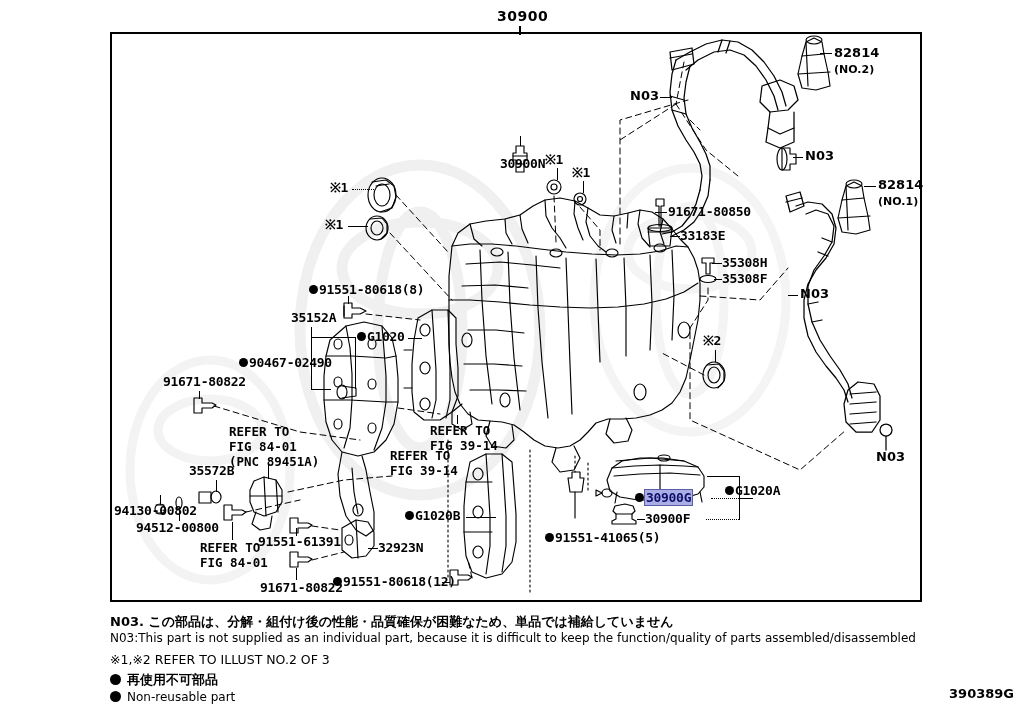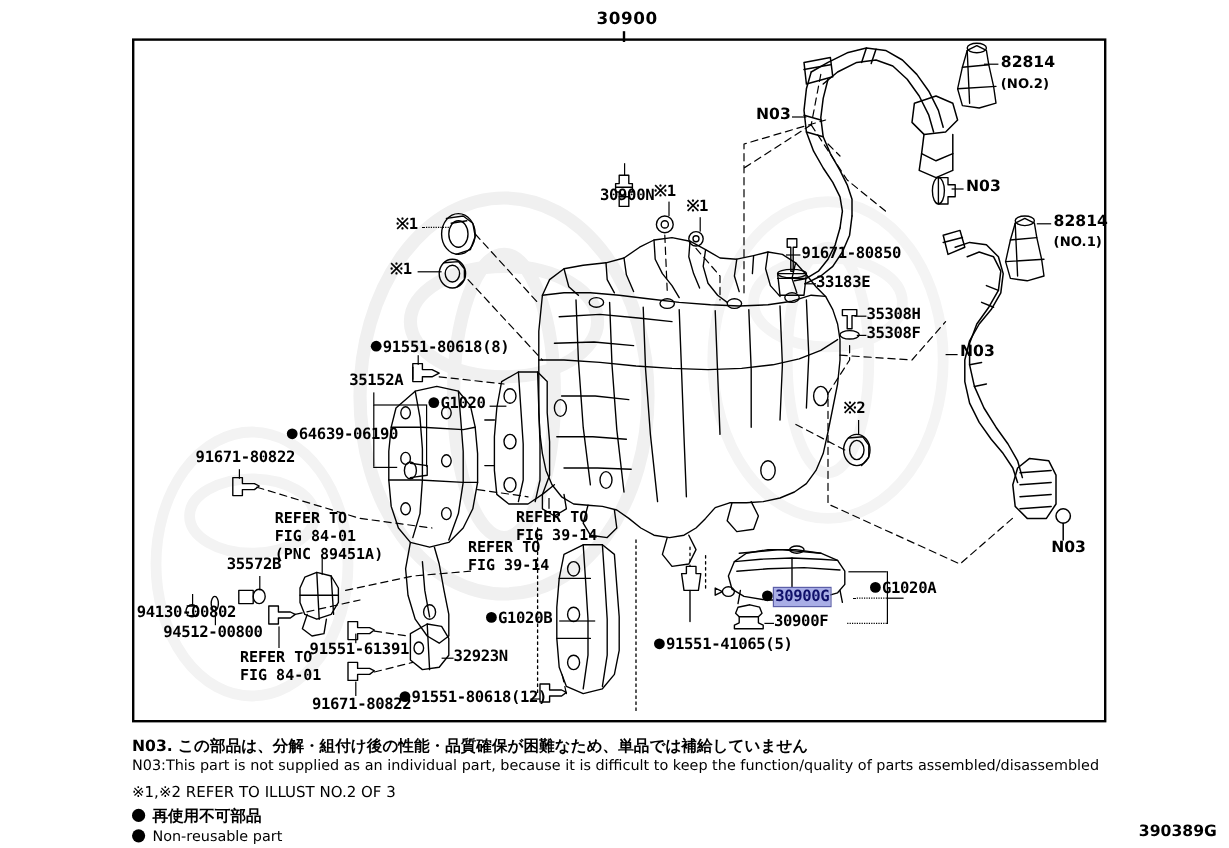--- a/index.html
+++ b/index.html
@@ -487,21 +487,21 @@
 <div class="ln lnv" style="left:311px;top:337px;height:52px;"></div>
 <div class="ln lnv" style="left:355px;top:337px;height:52px;"></div>
 <div class="ln lnh" style="left:311px;top:389px;width:20px;"></div>
 
 <div class="lbl" style="left:357px;top:330px;text-align:right;">
   <span class="dot"></span><span>G1020</span>
 </div>
 <div class="ln lnh" style="left:408px;top:338px;width:14px;"></div>
 
 <div class="lbl" style="left:239px;top:356px;">
-  <span class="dot"></span><span>64639-06190</span>
+  <span class="dot"></span><span>90467-02490</span>
 </div>
 
 <div class="lbl" style="left:163px;top:375px;">91671-80822</div>
 <div class="ln lnv" style="left:199px;top:391px;height:8px;"></div>
 
 <div class="refer" style="left:229px;top:425px;">REFER TO</div>
 <div class="refer" style="left:229px;top:440px;">FIG 84-01</div>
 <div class="refer" style="left:229px;top:455px;">(PNC 89451A)</div>
 <div class="ln lnv" style="left:268px;top:465px;height:14px;"></div>
 

